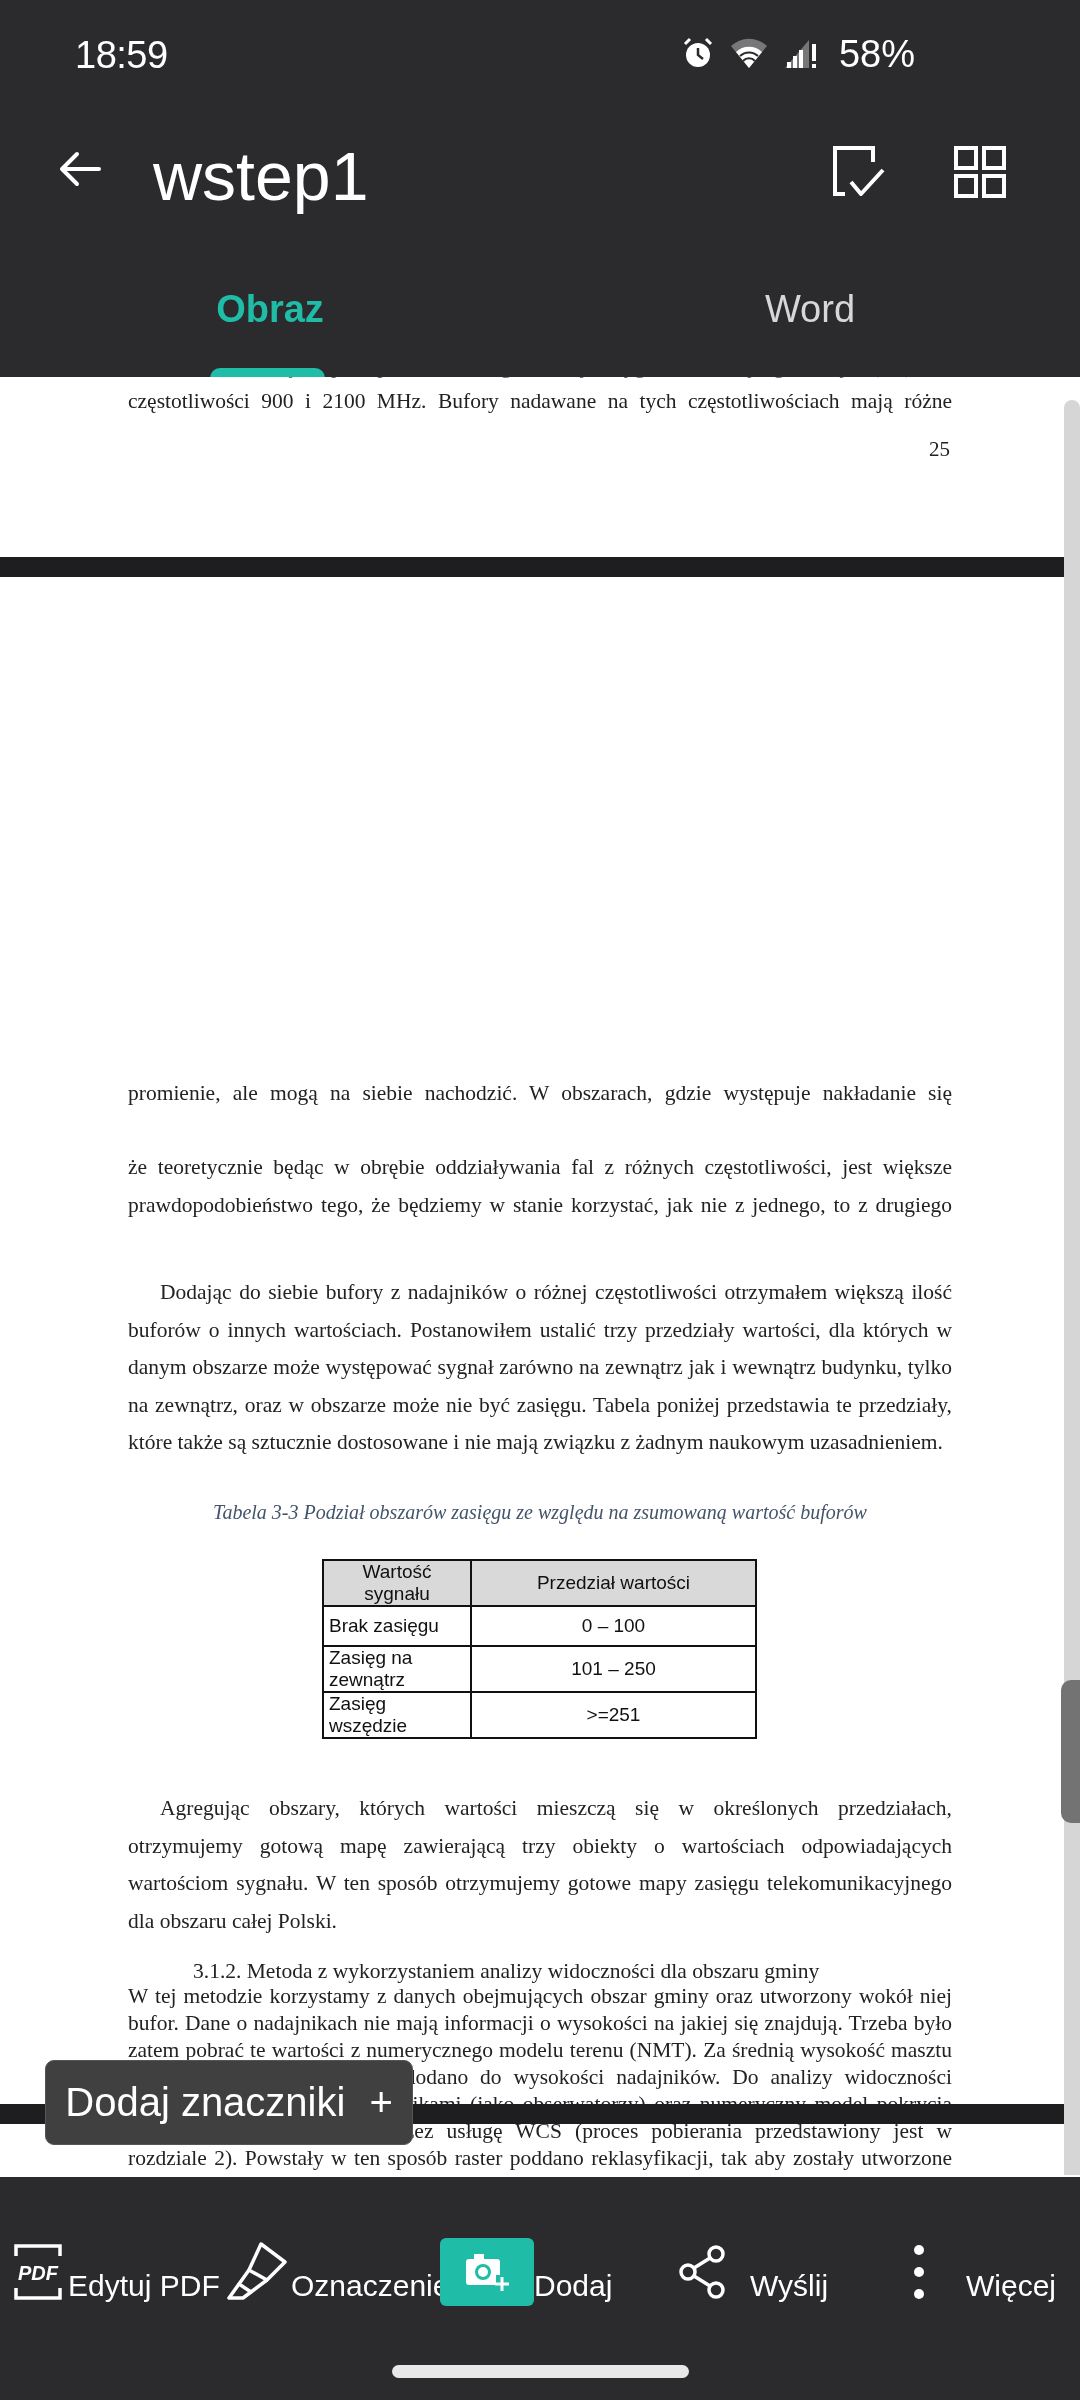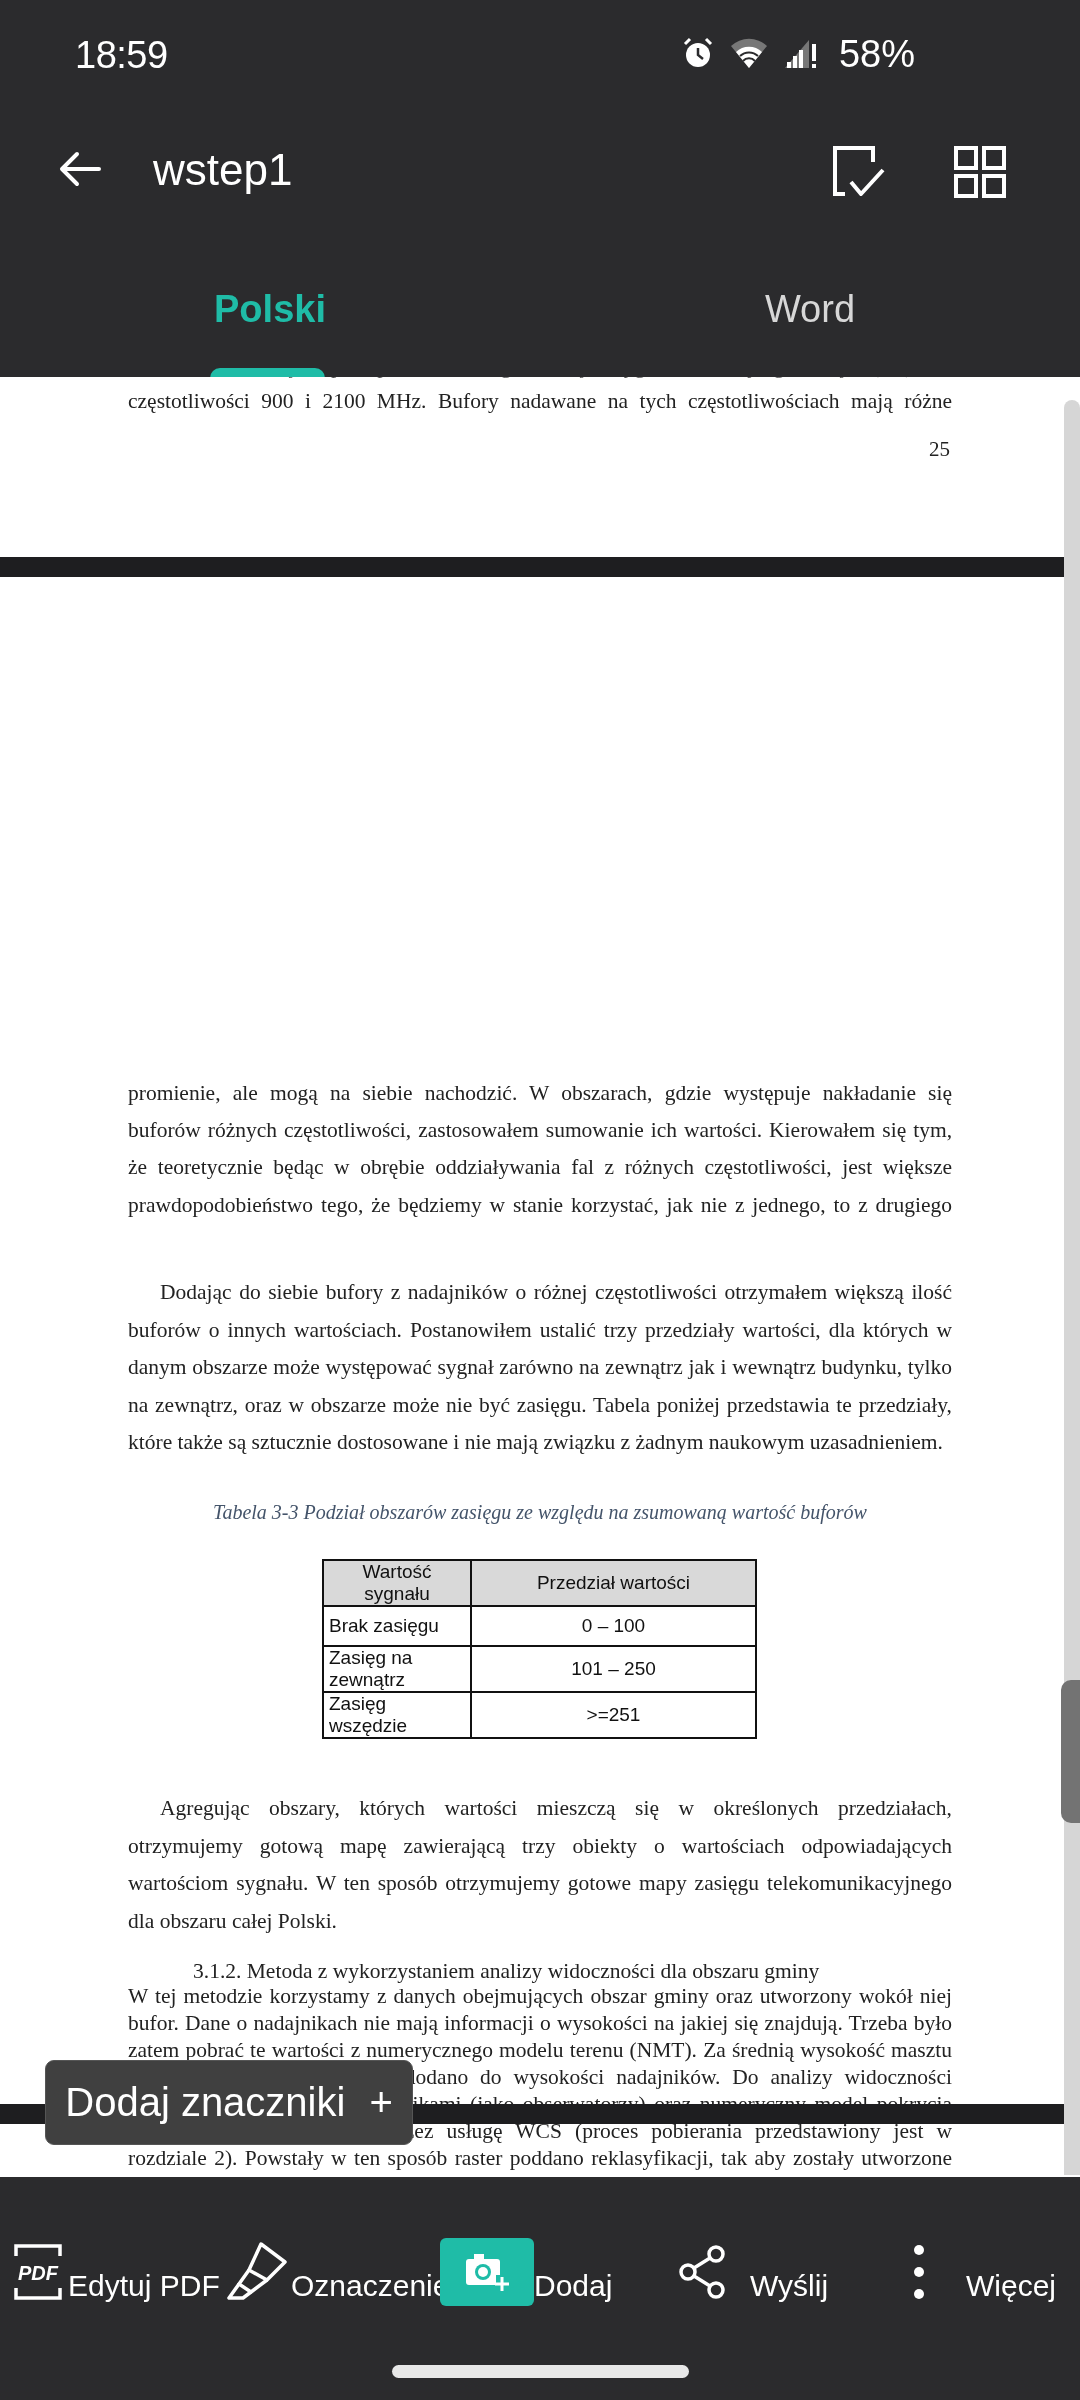--- a/index.html
+++ b/index.html
@@ -8,21 +8,21 @@
 
   
   .statusbar { position: absolute; left: 0; top: 0; width: 971px; height: 115px; background: #2b2b2d; color: #fff; }
   .sb-time { position: absolute; left: 75px; top: 34px; font-size: 38px; font-family: "Liberation Sans", sans-serif; letter-spacing: -0.5px; }
   .sb-icons { position: absolute; right: 56px; top: 33px; display: flex; align-items: center; gap: 14px; }
   .sb-batt { font-size: 38px; margin-left: 6px; }
 
   
   .appbar { position: absolute; left: 0; top: 115px; width: 1080px; height: 130px; background: #2b2b2d; }
   .back-btn { position: absolute; left: 52px; top: 26px; width: 56px; height: 56px; display: flex; align-items: center; justify-content: center; cursor: pointer; }
-  .doc-title { position: absolute; left: 153px; top: 30px; font-size: 44px; color: #fff; font-family: "Liberation Sans", sans-serif; }
+  .doc-title { position: absolute; left: 153px; top: 22px; font-size: 68px; color: #fff; font-family: "Liberation Sans", sans-serif; }
   .appbar-btn { position: absolute; top: 22px; width: 70px; height: 70px; display: flex; align-items: center; justify-content: center; cursor: pointer; }
   .select-btn { left: 826px; }
   .grid-btn { left: 945px; }
 
   
   .tabs { position: absolute; left: 0; top: 245px; width: 1080px; height: 132px; background: #2b2b2d; display: flex; }
   .tab { flex: 1; position: relative; display: flex; justify-content: center; padding-top: 43px; font-size: 38px; cursor: pointer; }
   .tab.active { color: #1fbca7; font-weight: bold; }
   .tab.inactive { color: #d7d7d7; }
   .tab-indicator { position: absolute; left: 210px; top: 368px; width: 115px; height: 12px; background: #1fbca7; border-radius: 10px 10px 0 0; }
@@ -122,37 +122,36 @@
     <svg width="52" height="52" viewBox="0 0 52 52">
         <rect x="2" y="2" width="20" height="20" stroke="#fff" stroke-width="4" fill="none"></rect>
         <rect x="30" y="2" width="20" height="20" stroke="#fff" stroke-width="4" fill="none"></rect>
         <rect x="2" y="30" width="20" height="20" stroke="#fff" stroke-width="4" fill="none"></rect>
         <rect x="30" y="30" width="20" height="20" stroke="#fff" stroke-width="4" fill="none"></rect>
       </svg>
   </div>
 </div>
 
 <div class="tabs">
-  <div class="tab active">Polski</div>
+  <div class="tab active">Obraz</div>
   <div class="tab inactive">Word</div>
 </div>
 <div class="tab-indicator"></div>
 
 <div class="viewport">
 
   <div class="page page1">
     <div class="pline cut" style="top:117px;">sieci komórkowej, np. operator Orange nadaje sygnał trzeciej generacji (3G) na</div>
     <div class="pline" style="top:152px;">częstotliwości 900 i 2100 MHz. Bufory nadawane na tych częstotliwościach mają różne</div>
     <div class="pagenum" style="top:200px; left:929px;">25</div>
   </div>
   <div class="page-gap gap1"></div>
 
   <div class="page page2">
     <div class="pline" style="top:504px;">promienie, ale mogą na siebie nachodzić. W obszarach, gdzie występuje nakładanie się</div>
-    <div class="pline" style="top:541px;">buforów różnych częstotliwości, zastosowałem sumowanie ich wartości. Kierowałem się tym,</div>
     <div class="pline" style="top:578px;">że teoretycznie będąc w obrębie oddziaływania fal z różnych częstotliwości, jest większe</div>
     <div class="pline" style="top:616px;">prawdopodobieństwo tego, że będziemy w stanie korzystać, jak nie z jednego, to z drugiego</div>
 
     <div class="para" style="top:697px;"><span class="indent"></span><span>Dodając do siebie bufory z nadajników o różnej częstotliwości otrzymałem większą ilość buforów o innych wartościach. Postanowiłem ustalić trzy przedziały wartości, dla których w danym obszarze może występować sygnał zarówno na zewnątrz jak i wewnątrz budynku, tylko na zewnątrz, oraz w obszarze może nie być zasięgu. Tabela poniżej przedstawia te przedziały, które także są sztucznie dostosowane i nie mają związku z żadnym naukowym uzasadnieniem.</span></div>
 
     <div class="caption" style="top:924px;">Tabela 3-3 Podział obszarów zasięgu ze względu na zsumowaną wartość buforów</div>
 
     <table class="range" style="top:982px;">
       <tbody>
           <tr>

